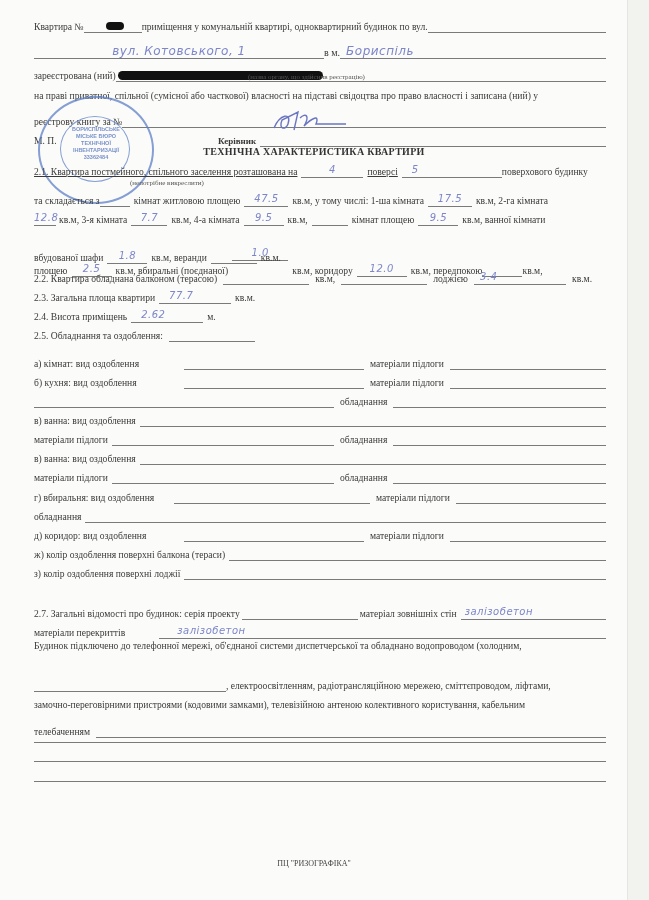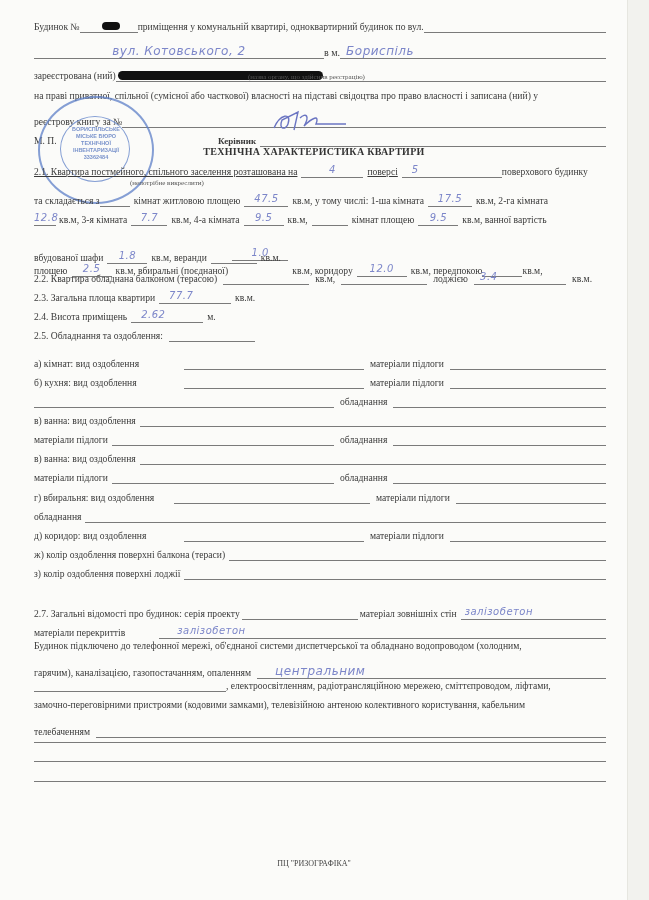--- a/index.html
+++ b/index.html
@@ -68,31 +68,31 @@
   .u { text-decoration: underline; }
 </style>
 </head>
 <body>
 
 <div class="edge-strip"></div>
 
 <div class="page">
 
   <div class="ln" style="top:13px;">
-    <span class="t">Будинок №</span>
+    <span class="t">Квартира №</span>
     <span class="blank" style="width:58px;">
       <span class="redact" style="left:22px; bottom:2px; width:18px; height:8px;"></span>
     </span>
     <span class="t">приміщення у комунальній квартирі, одноквартирний будинок по вул.</span>
     <span class="blank grow"></span>
   </div>
 
   <div class="ln" style="top:39px;">
     <span class="blank" style="width:290px;">
-      <span class="hw big">вул. Котовського, 2</span>
+      <span class="hw big">вул. Котовського, 1</span>
     </span>
     <span class="t" style="font-size:10px;">в м.</span>
     <span class="blank grow">
       <span class="hw big" style="text-align:left; left:6px;">Бориспіль</span>
     </span>
   </div>
 
   <div class="ln" style="top:62px;">
     <span class="t">зареєстрована (ний)</span>
     <span class="blank grow">
@@ -169,21 +169,21 @@
     <span class="t">кв.м, 4-а кімната</span>
     <span class="blank" style="width:40px; margin:0 4px;">
       <span class="hw">9.5</span>
     </span>
     <span class="t">кв.м,</span>
     <span class="blank" style="width:36px; margin:0 4px;"></span>
     <span class="t">кімнат площею</span>
     <span class="blank" style="width:40px; margin:0 4px;">
       <span class="hw">9.5</span>
     </span>
-    <span class="t">кв.м, ванної вартість</span>
+    <span class="t">кв.м, ванної кімнати</span>
   </div>
 
   <div class="ln" style="top:233px;">
     <span class="t">площею</span>
     <span class="blank" style="width:40px; margin:0 4px;">
       <span class="hw">2.5</span>
     </span>
     <span class="t">кв.м, вбиральні (поєднаної)</span>
     <span class="blank" style="width:56px; margin:16px 4px;">
       <span class="hw">1.0</span>
@@ -313,26 +313,20 @@
   </div>
   <div class="ln" style="top:619px;gap:28px;">
     <span class="t">матеріали перекриттів</span>
     <span class="blank grow" style="margin-left:6px;">
       <span class="hw" style="text-align:left; left:18px;">залізобетон</span>
     </span>
   </div>
   <div class="ln" style="top:640px;">
     <span class="t">Будинок підключено до телефонної мережі, об'єднаної системи диспетчерської та обладнано водопроводом (холодним,</span>
   </div>
-  <div class="ln" style="top:659px;">
-    <span class="t">гарячим), каналізацією, газопостачанням, опаленням</span>
-    <span class="blank grow" style="margin-left:6px;">
-      <span class="hw big" style="text-align:left; left:18px;">центральним</span>
-    </span>
-  </div>
   <div class="ln" style="top:680px;">
     <span class="blank" style="width:192px;"></span>
     <span class="t">, електроосвітленням, радіотрансляційною мережею, сміттєпроводом, ліфтами,</span>
   </div>
   <div class="ln" style="top:699px;">
     <span class="t">замочно-переговірними пристроями (кодовими замками), телевізійною антеною колективного користування, кабельним</span>
   </div>
   <div class="ln" style="top:718px;">
     <span class="t">телебаченням</span>
     <span class="blank grow" style="margin-left:6px;"></span>

